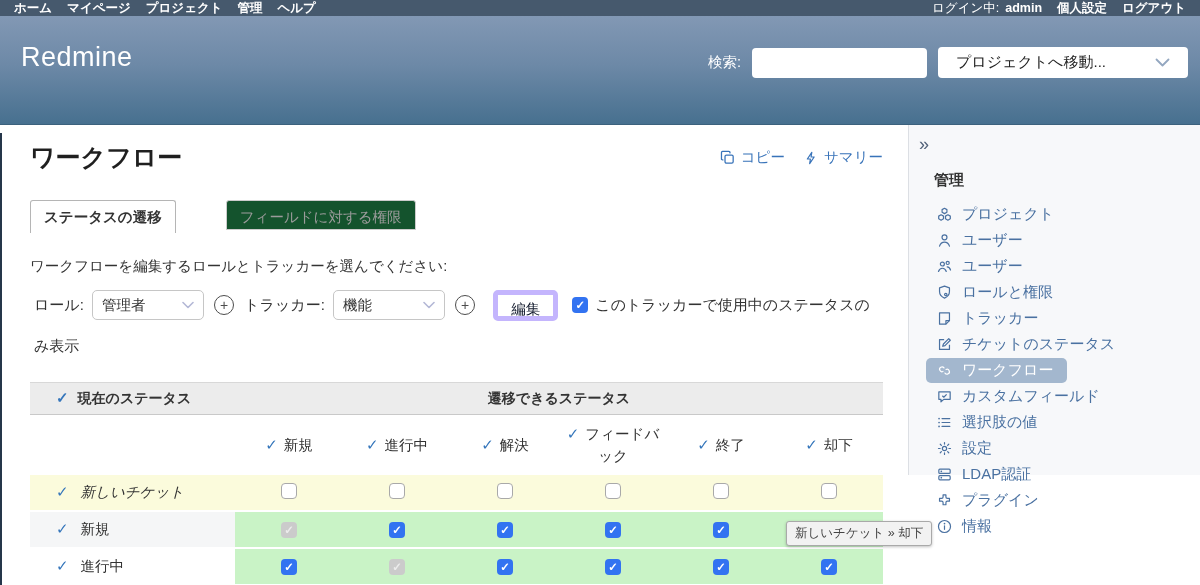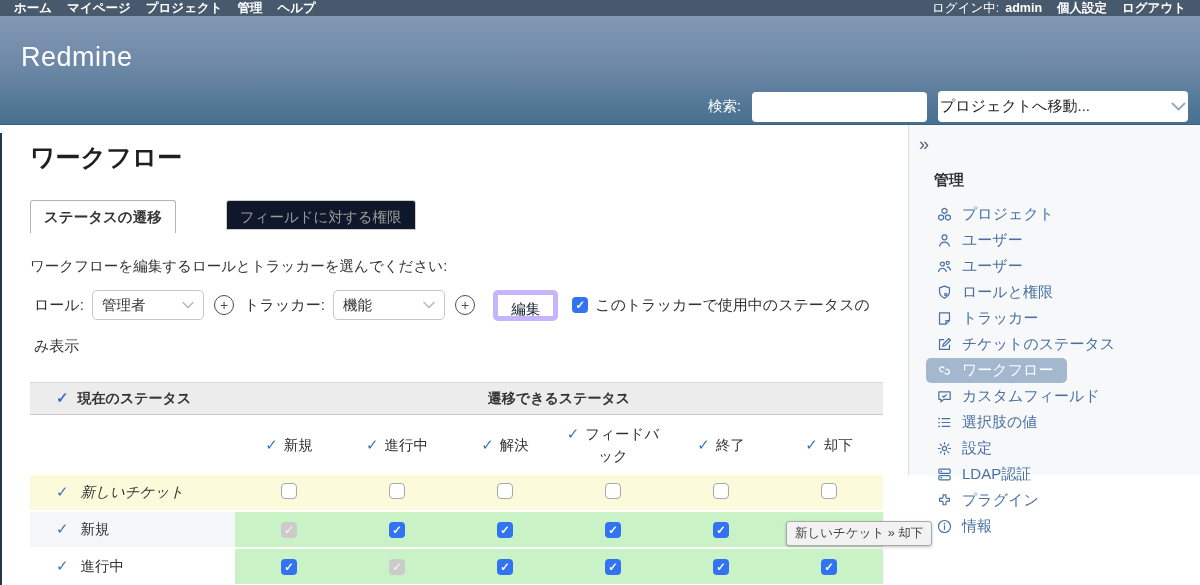--- a/index.html
+++ b/index.html
@@ -14,27 +14,27 @@
   .topbar a, .topbar span { color:#fff; font-size:12.5px; font-weight:bold;
     text-decoration:none; white-space:nowrap; }
   .topbar .plain { font-weight:normal; }
 
   
   .hdr { height:109px; background:linear-gradient(#8298b4, #6d89a7 45%, #47708f);
     border-bottom:1px solid #3c617d; position:relative; }
   .hdr .logo { position:absolute; left:21px; top:26px; color:#fff; font-size:27px;
     font-weight:500; letter-spacing:.5px;text-align:center; }
   .hdr .tools { position:absolute; right:12px; top:31px; display:flex;
-    align-items:center; gap:11px;margin-top:44px; }
+    align-items:center; gap:11px; }
   .hdr .search-lb { color:#fff; font-size:14.5px; }
   .hdr input { width:175px; height:30px; border:none; border-radius:4px;
     padding:0 8px; font-size:14px; outline:none; }
   .hdr .proj-sel { width:250px; height:31px; background:#fff; border-radius:4px;
     display:flex; align-items:center; justify-content:space-between;
-    padding:0 2px; font-size:15px; color:#222; cursor:pointer; }
+    padding:0 18px; font-size:15px; color:#222; cursor:pointer; }
 
   
   .page { display:flex; height:350px; }
   .edge-strip { position:absolute; left:0; top:133px; bottom:0; width:2px;
     background:#25364a; z-index:6; }
   .main { width:908px; padding:0 25px 0 30px; position:relative; }
   .sidebar { flex:1; background:#f7f8fa; border-left:1px solid #dcdfe4; padding-top:9px; }
 
   
   .title-row { display:flex; justify-content:space-between; align-items:center;
@@ -43,21 +43,21 @@
   .ctx-links { display:flex; gap:18px; }
   .ctx-links a { display:inline-flex; align-items:center; gap:5px; color:#3873b9;
     font-size:14.5px; text-decoration:none; }
   .ctx-links svg { stroke:#3873b9; }
 
   
   .tabs { display:flex; margin-top:26px; align-items:flex-start;gap:48px; }
   .tab { padding:7px 13px; font-size:14.5px; border-radius:3px 3px 0 0; cursor:pointer; }
   .tab.on { border:1px solid #b5b5b5; border-bottom:none; font-weight:bold;
     color:#333; background:#fff; height:33px; }
-  .tab.off { border:1px solid #ccc; color:#9b9b9b; background:#0f172a;
+  .tab.off { border:1px solid #ccc; color:#9b9b9b; background:#14532d;
     margin-left:2px; height:30px; }
 
   .intro { margin:24px 0 0; font-size:14.5px; }
 
   
   .controls { margin:8px 4px 0; line-height:40px; font-size:15px; }
   .controls > * { vertical-align:middle; }
   .sel { display:inline-flex; align-items:center; justify-content:space-between;
     width:112px; height:30px; border:1px solid #c6c6c6; border-radius:5px;
     background:#fff; padding:0 9px; margin:0 4px; font-size:14.5px; color:#333;
@@ -154,20 +154,35 @@
   </div>
 </div>
 
 <div class="edge-strip"></div>
 
 <div class="page">
   <div class="main">
 
     <div class="title-row">
       <h1 class="pg-title">ワークフロー</h1>
+      <div class="ctx-links">
+        <a href="#">
+          <svg width="17" height="17" viewBox="0 0 24 24" fill="none" stroke-width="1.8" stroke-linecap="round" stroke-linejoin="round">
+              <rect x="8.5" y="8.5" width="11.5" height="11.5" rx="2"></rect>
+              <path d="M15.5 5.5V5a1.5 1.5 0 0 0-1.5-1.5H5A1.5 1.5 0 0 0 3.5 5v9A1.5 1.5 0 0 0 5 15.5h.5"></path>
+            </svg>
+          <span>コピー</span>
+        </a>
+        <a href="#">
+          <svg width="16" height="16" viewBox="0 0 24 24" fill="none" stroke-width="1.8" stroke-linecap="round" stroke-linejoin="round">
+              <path d="M13.2 3.5L6.5 13.5h4.6l-1.1 7 6.7-10h-4.6z"></path>
+            </svg>
+          <span>サマリー</span>
+        </a>
+      </div>
     </div>
 
     <div class="tabs">
       <div class="tab on">ステータスの遷移</div>
       <div class="tab off">フィールドに対する権限</div>
     </div>
 
     <p class="intro">ワークフローを編集するロールとトラッカーを選んでください:</p>
 
     <p class="controls">

